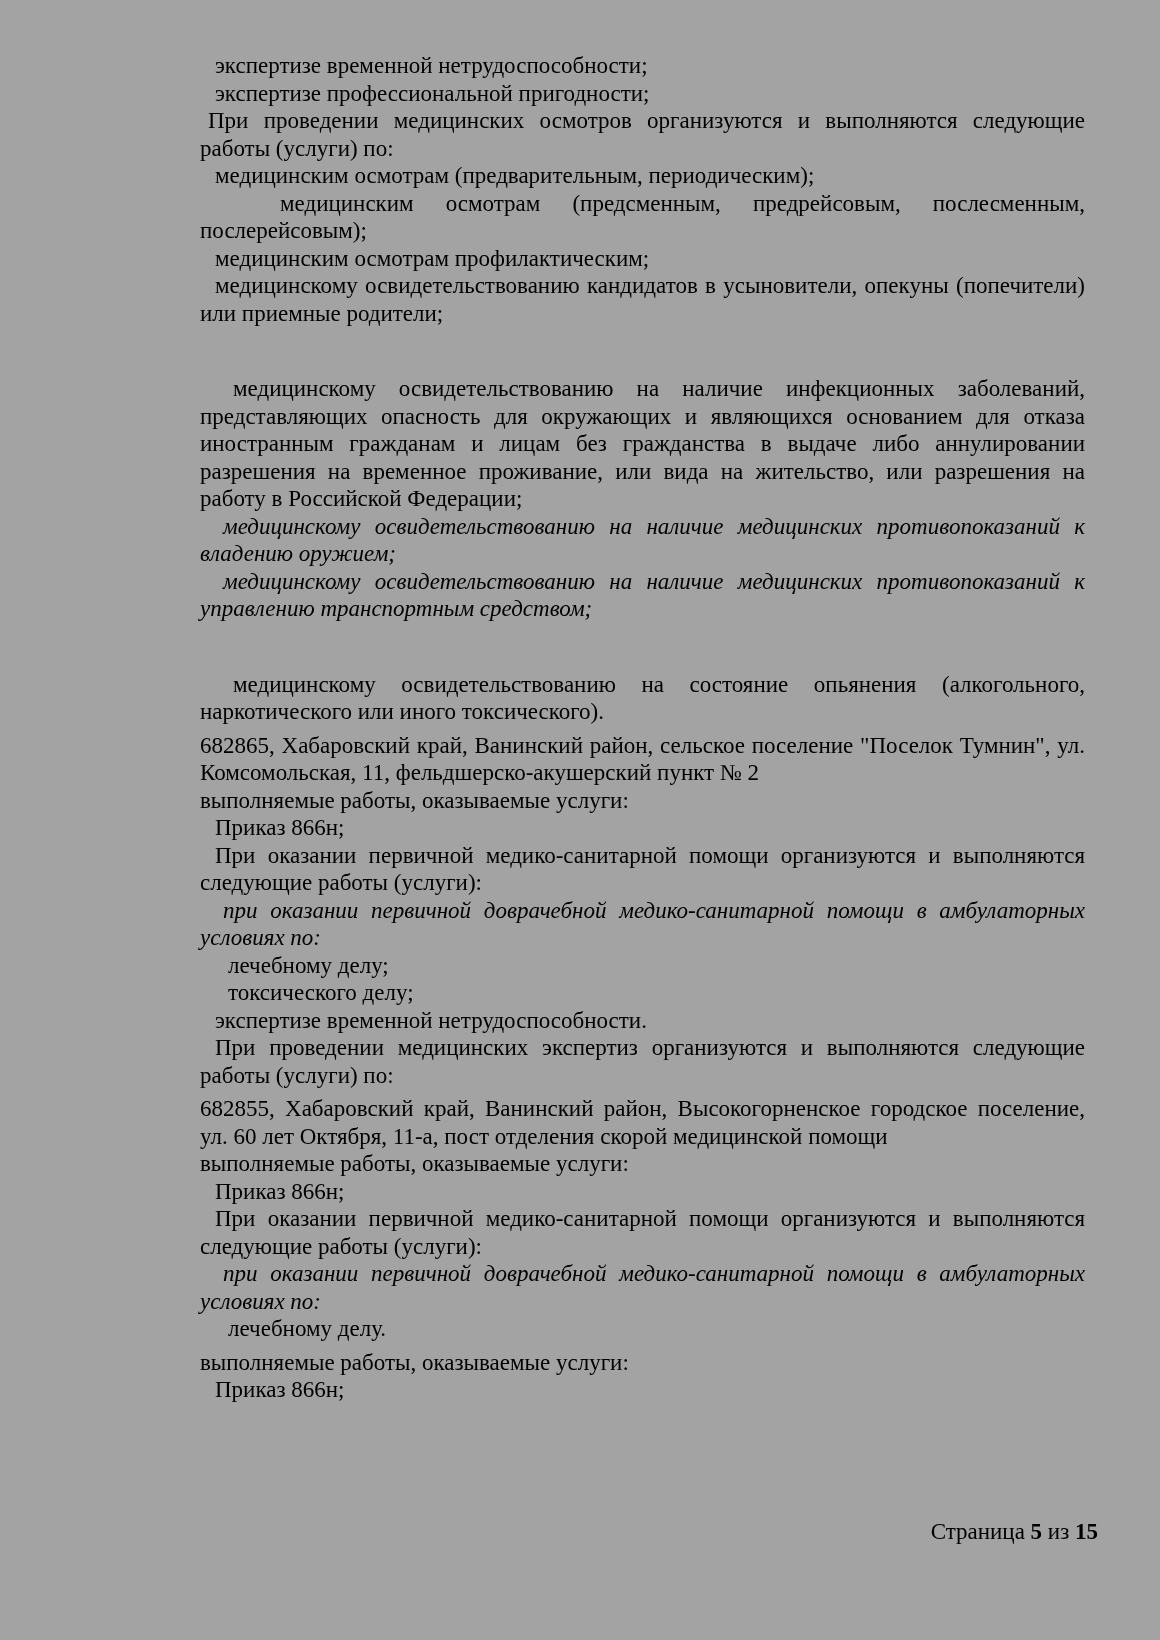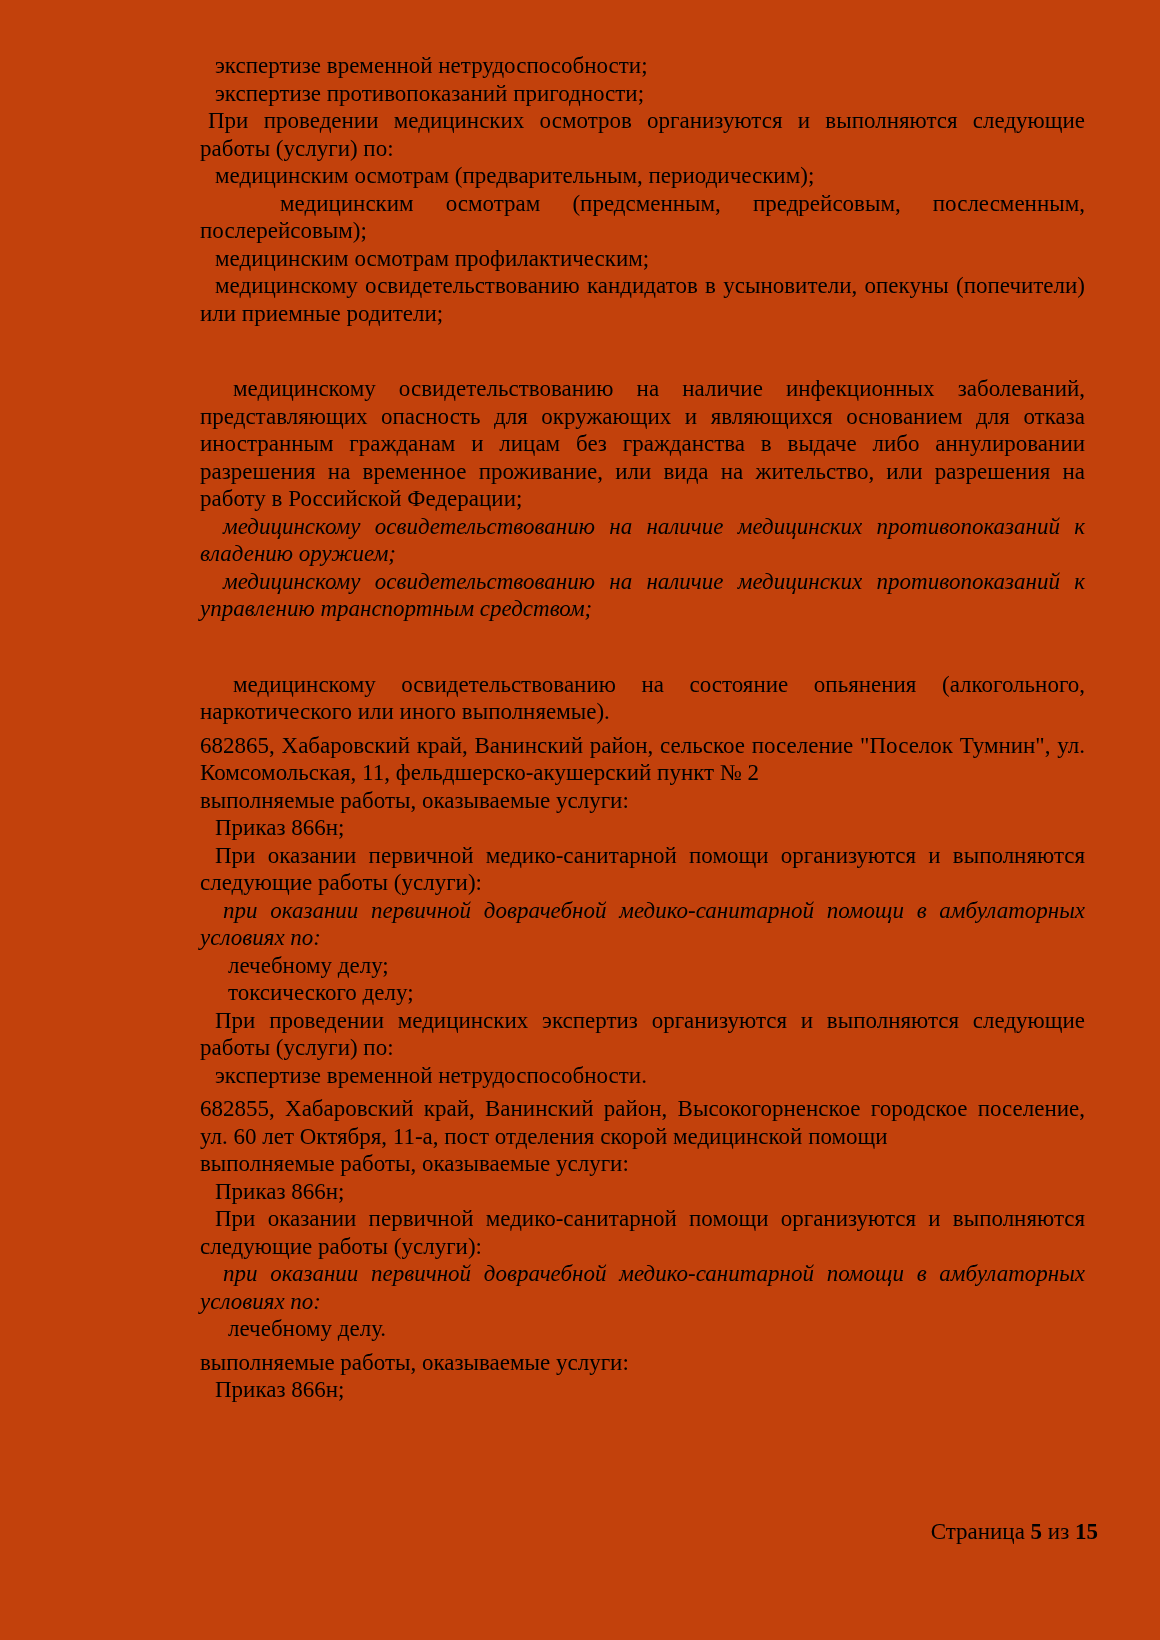--- a/index.html
+++ b/index.html
@@ -1,20 +1,20 @@
 <!DOCTYPE html>
 <html lang="ru"><head>
 <meta charset="utf-8">
 <style>
   html, body { margin: 0; padding: 0; background: #ffffff; }
   .page {
     position: relative;
     width: 1160px;
     height: 1640px;
-    background: #c2410c;
+    background: #a3a3a3;
     font-family: "Liberation Serif", "DejaVu Serif", serif;
     font-size: 23px;
     line-height: 27.5px;
     color: #000000;
     overflow: hidden;
   }
   .content {
     position: absolute;
     top: 52px;
     left: 200px;
@@ -43,42 +43,42 @@
   .footer b { font-weight: bold; }
 </style>
 </head>
 <body>
 
 <div class="page">
   <div class="content">
 
     <div>
       <p class="i2">экспертизе временной нетрудоспособности;</p>
-      <p class="i2">экспертизе противопоказаний пригодности;</p>
+      <p class="i2">экспертизе профессиональной пригодности;</p>
       <p class="i1">При проведении медицинских осмотров организуются и выполняются следующие работы (услуги) по:</p>
       <p class="i2">медицинским осмотрам (предварительным, периодическим);</p>
       <p class="i6">медицинским осмотрам (предсменным, предрейсовым, послесменным, послерейсовым);</p>
       <p class="i2">медицинским осмотрам профилактическим;</p>
       <p class="i2">медицинскому освидетельствованию кандидатов в усыновители, опекуны (попечители) или приемные родители;</p>
       <p class="i5">медицинскому освидетельствованию на наличие инфекционных заболеваний, представляющих опасность для окружающих и являющихся основанием для отказа иностранным гражданам и лицам без гражданства в выдаче либо аннулировании разрешения на временное проживание, или вида на жительство, или разрешения на работу в Российской Федерации;</p>
       <p class="i3">медицинскому освидетельствованию на наличие медицинских противопоказаний к владению оружием;</p>
       <p class="i3">медицинскому освидетельствованию на наличие медицинских противопоказаний к управлению транспортным средством;</p>
-      <p class="i5">медицинскому освидетельствованию на состояние опьянения (алкогольного, наркотического или иного выполняемые).</p>
+      <p class="i5">медицинскому освидетельствованию на состояние опьянения (алкогольного, наркотического или иного токсического).</p>
     </div>
 
     <div class="section">
       <p class="i0">682865, Хабаровский край, Ванинский район, сельское поселение "Поселок Тумнин", ул. Комсомольская, 11, фельдшерско-акушерский пункт № 2</p>
       <p class="i0">выполняемые работы, оказываемые услуги:</p>
       <p class="i2">Приказ 866н;</p>
       <p class="i2">При оказании первичной медико-санитарной помощи организуются и выполняются следующие работы (услуги):</p>
       <p class="i3">при оказании первичной доврачебной медико-санитарной помощи в амбулаторных условиях по:</p>
       <p class="i4">лечебному делу;</p>
       <p class="i4">токсического делу;</p>
+      <p class="i2">экспертизе временной нетрудоспособности.</p>
       <p class="i2">При проведении медицинских экспертиз организуются и выполняются следующие работы (услуги) по:</p>
-      <p class="i2">экспертизе временной нетрудоспособности.</p>
     </div>
 
     <div class="section">
       <p class="i0">682855, Хабаровский край, Ванинский район, Высокогорненское городское поселение, ул. 60 лет Октября, 11-а, пост отделения скорой медицинской помощи</p>
       <p class="i0">выполняемые работы, оказываемые услуги:</p>
       <p class="i2">Приказ 866н;</p>
       <p class="i2">При оказании первичной медико-санитарной помощи организуются и выполняются следующие работы (услуги):</p>
       <p class="i3">при оказании первичной доврачебной медико-санитарной помощи в амбулаторных условиях по:</p>
       <p class="i4">лечебному делу.</p>
     </div>

